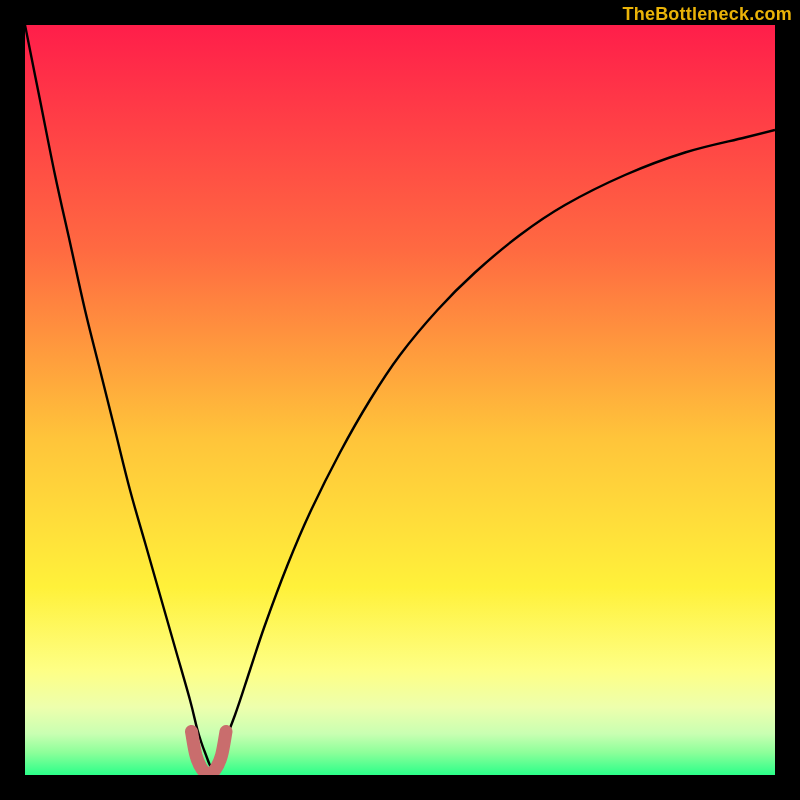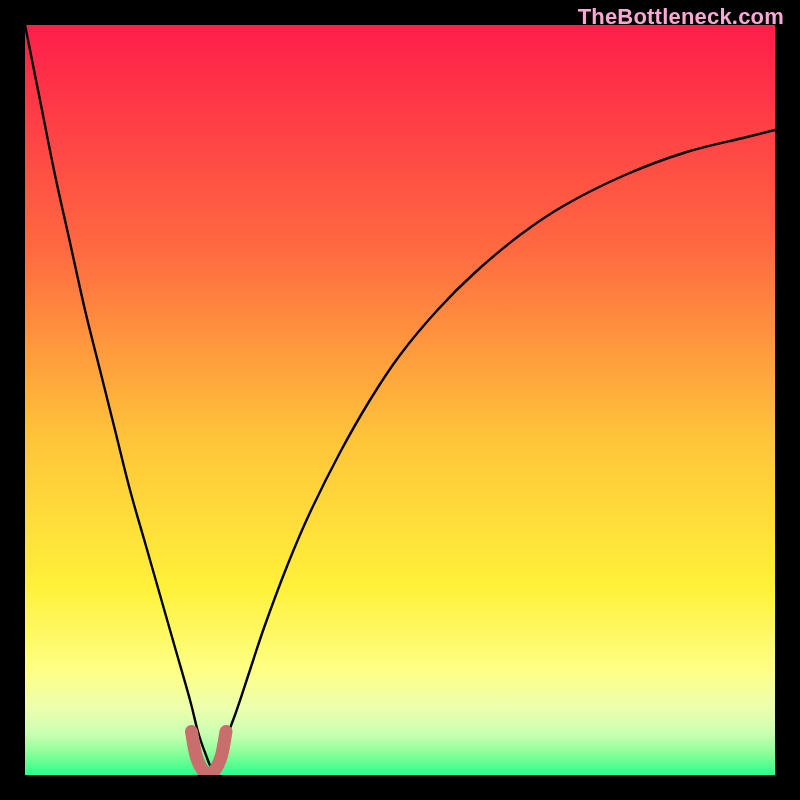--- a/index.html
+++ b/index.html
@@ -21,24 +21,24 @@
     position: absolute;
     left: 25px;
     top: 25px;
     width: 750px;
     height: 750px;
     overflow: hidden;
   }
   .watermark {
     position: absolute;
     top: 4px;
-    right: 16px;
-    font-size: 22px;
+    right: 8px;
+    font-size: 18px;
     font-weight: 600;
-    color: #f9a8d4;
+    color: #eab308;
     letter-spacing: 0.2px;
     user-select: none;
   }
   svg { display: block; }
 </style>
 </head>
 <body>
 
 <div class="frame">
   <div class="plot">

